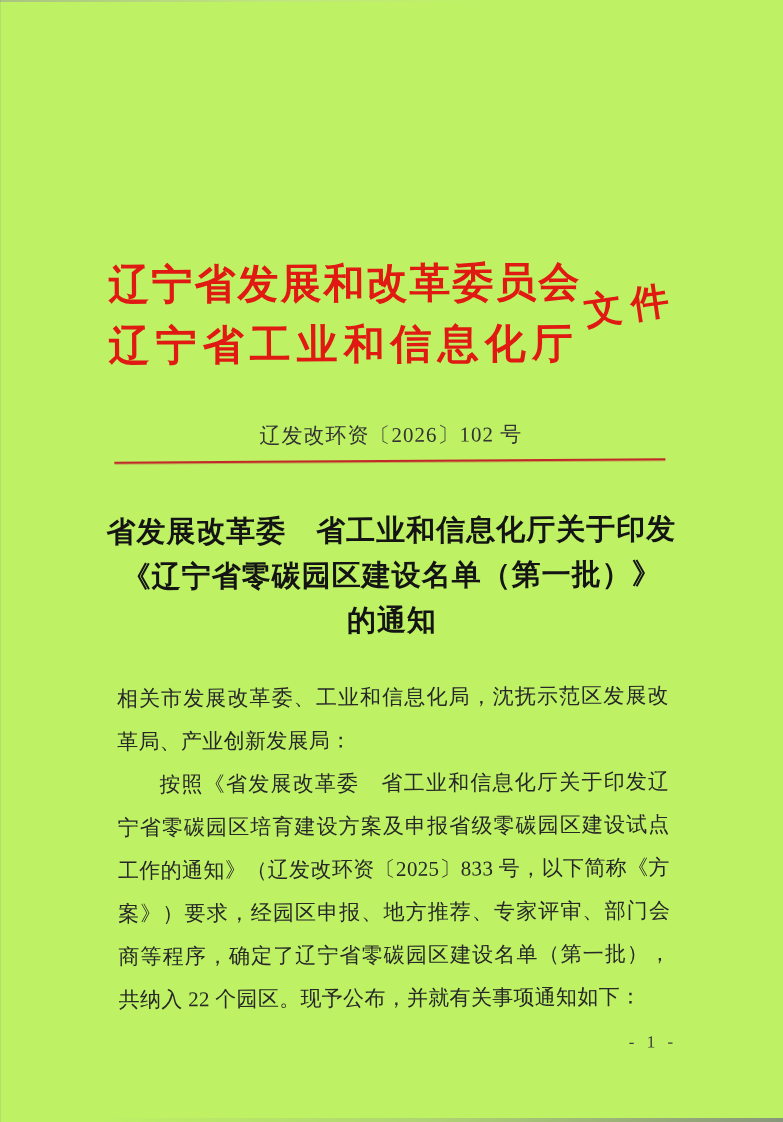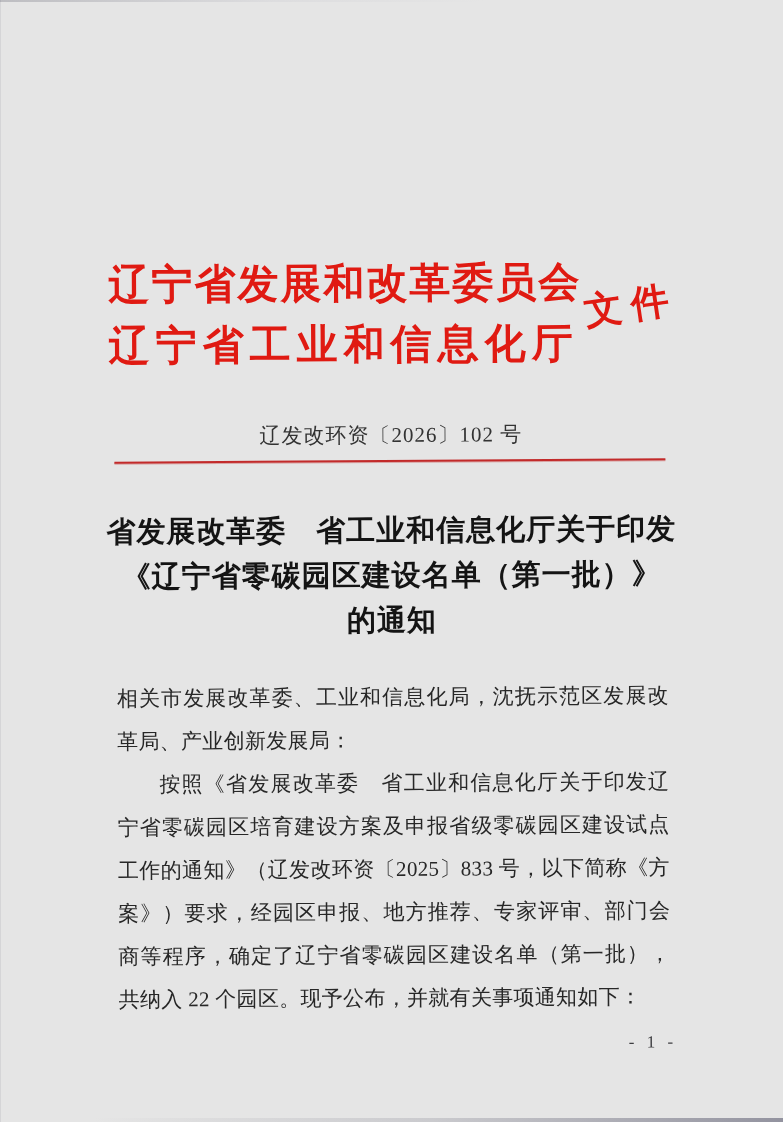--- a/index.html
+++ b/index.html
@@ -4,21 +4,21 @@
 <style>
   html, body {
     margin: 0;
     padding: 0;
     background: #ffffff;
   }
   .page {
     position: relative;
     width: 783px;
     height: 1122px;
-    background: #e5e5e5;
+    background: #bef264;
     overflow: hidden;
     font-family: "Liberation Serif", "DejaVu Serif", serif;
   }
   .content {
     position: absolute;
     inset: 0;
     transform: rotate(-0.35deg);
     transform-origin: 50% 50%;
   }
   

